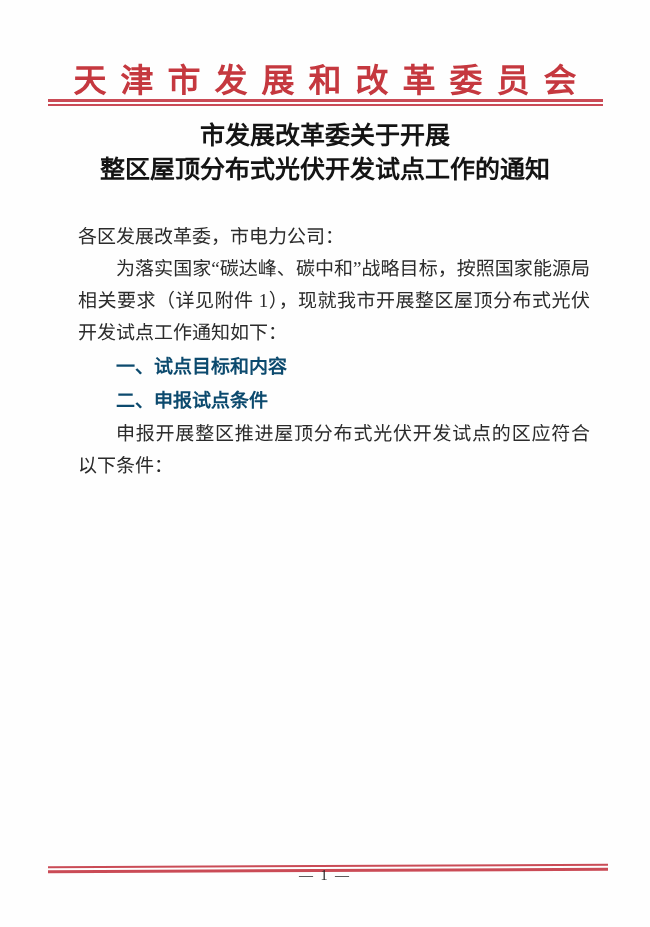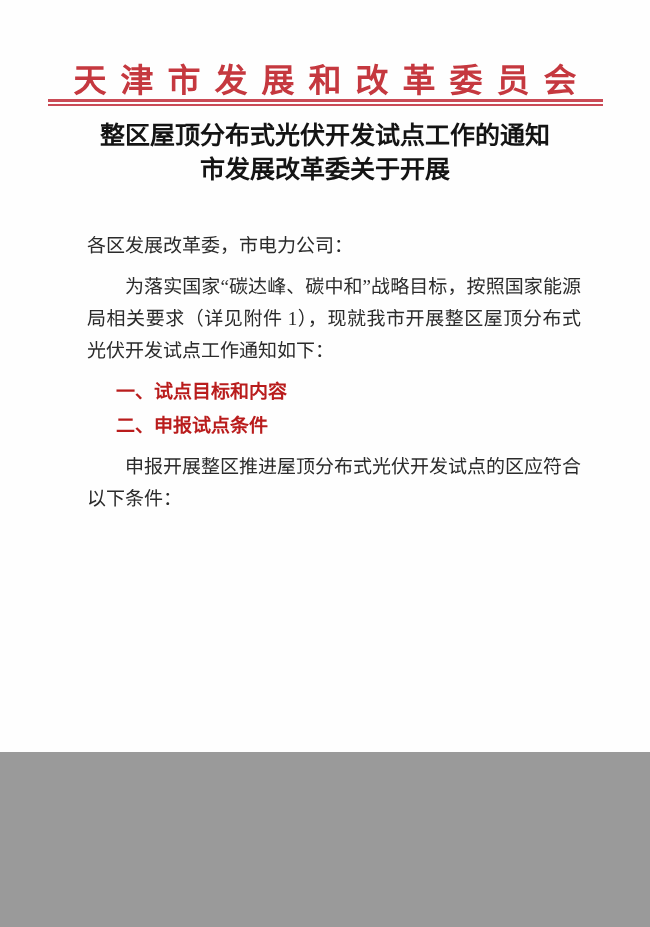--- a/index.html
+++ b/index.html
@@ -8,21 +8,21 @@
     --ink: #2b2b2b;
     --title-ink: #141414;
   }
   * { margin: 0; padding: 0; box-sizing: border-box; }
   html, body { background: #9a9a9a; }
   body { font-family: "Liberation Serif", "DejaVu Serif", serif; }
 
   .page {
     position: relative;
     width: 650px;
-    height: 752px;
+    height: 927px;
     margin: 0 auto;
     background: #fefefe;
     overflow: hidden;
     box-shadow: 0 0 4px rgba(0,0,0,.25);
   }
 
   
   .agency-header {
     position: absolute;
     top: 54px;
@@ -68,30 +68,30 @@
     top: 221px;
     left: 78px;
     width: 512px;
     font-size: 19px;
     line-height: 32px;
     color: var(--ink);
     text-align: justify;
   }
   .doc-body p {
     text-indent: 2em;
-    margin: 9px;
+    margin: 0;
   }
   .doc-body p.salutation { text-indent: 0; }
   .section-heading {
     font-family: "Liberation Sans", "DejaVu Sans", sans-serif;
     font-weight: bold;
     font-size: 19px;
     line-height: 32px;
     text-indent: 2em;
-    color: #b91c1c;
+    color: #0c4a6e;
     margin: 2px 0 1px 0;
   }
 
   
   .footer-rule {
     position: absolute;
     top: 865px;
     left: 48px;
     right: 42px;
     transform: rotate(-0.25deg);
@@ -119,22 +119,22 @@
     <span class="agency-name">天津市发展和改革委员会</span>
   </div>
 
   <div class="header-rule">
     <div class="rule-thick"></div>
     <div class="rule-gap"></div>
     <div class="rule-thin"></div>
   </div>
 
   <div class="doc-title">
+    <div>市发展改革委关于开展</div>
     <div>整区屋顶分布式光伏开发试点工作的通知</div>
-    <div>市发展改革委关于开展</div>
   </div>
 
   <div class="doc-body">
     <p class="salutation">各区发展改革委，市电力公司：</p>
 
     <p>为落实国家“碳达峰、碳中和”战略目标，按照国家能源局相关要求（详见附件 1），现就我市开展整区屋顶分布式光伏开发试点工作通知如下：</p>
 
     <div class="section-heading">一、试点目标和内容</div>
 
 

